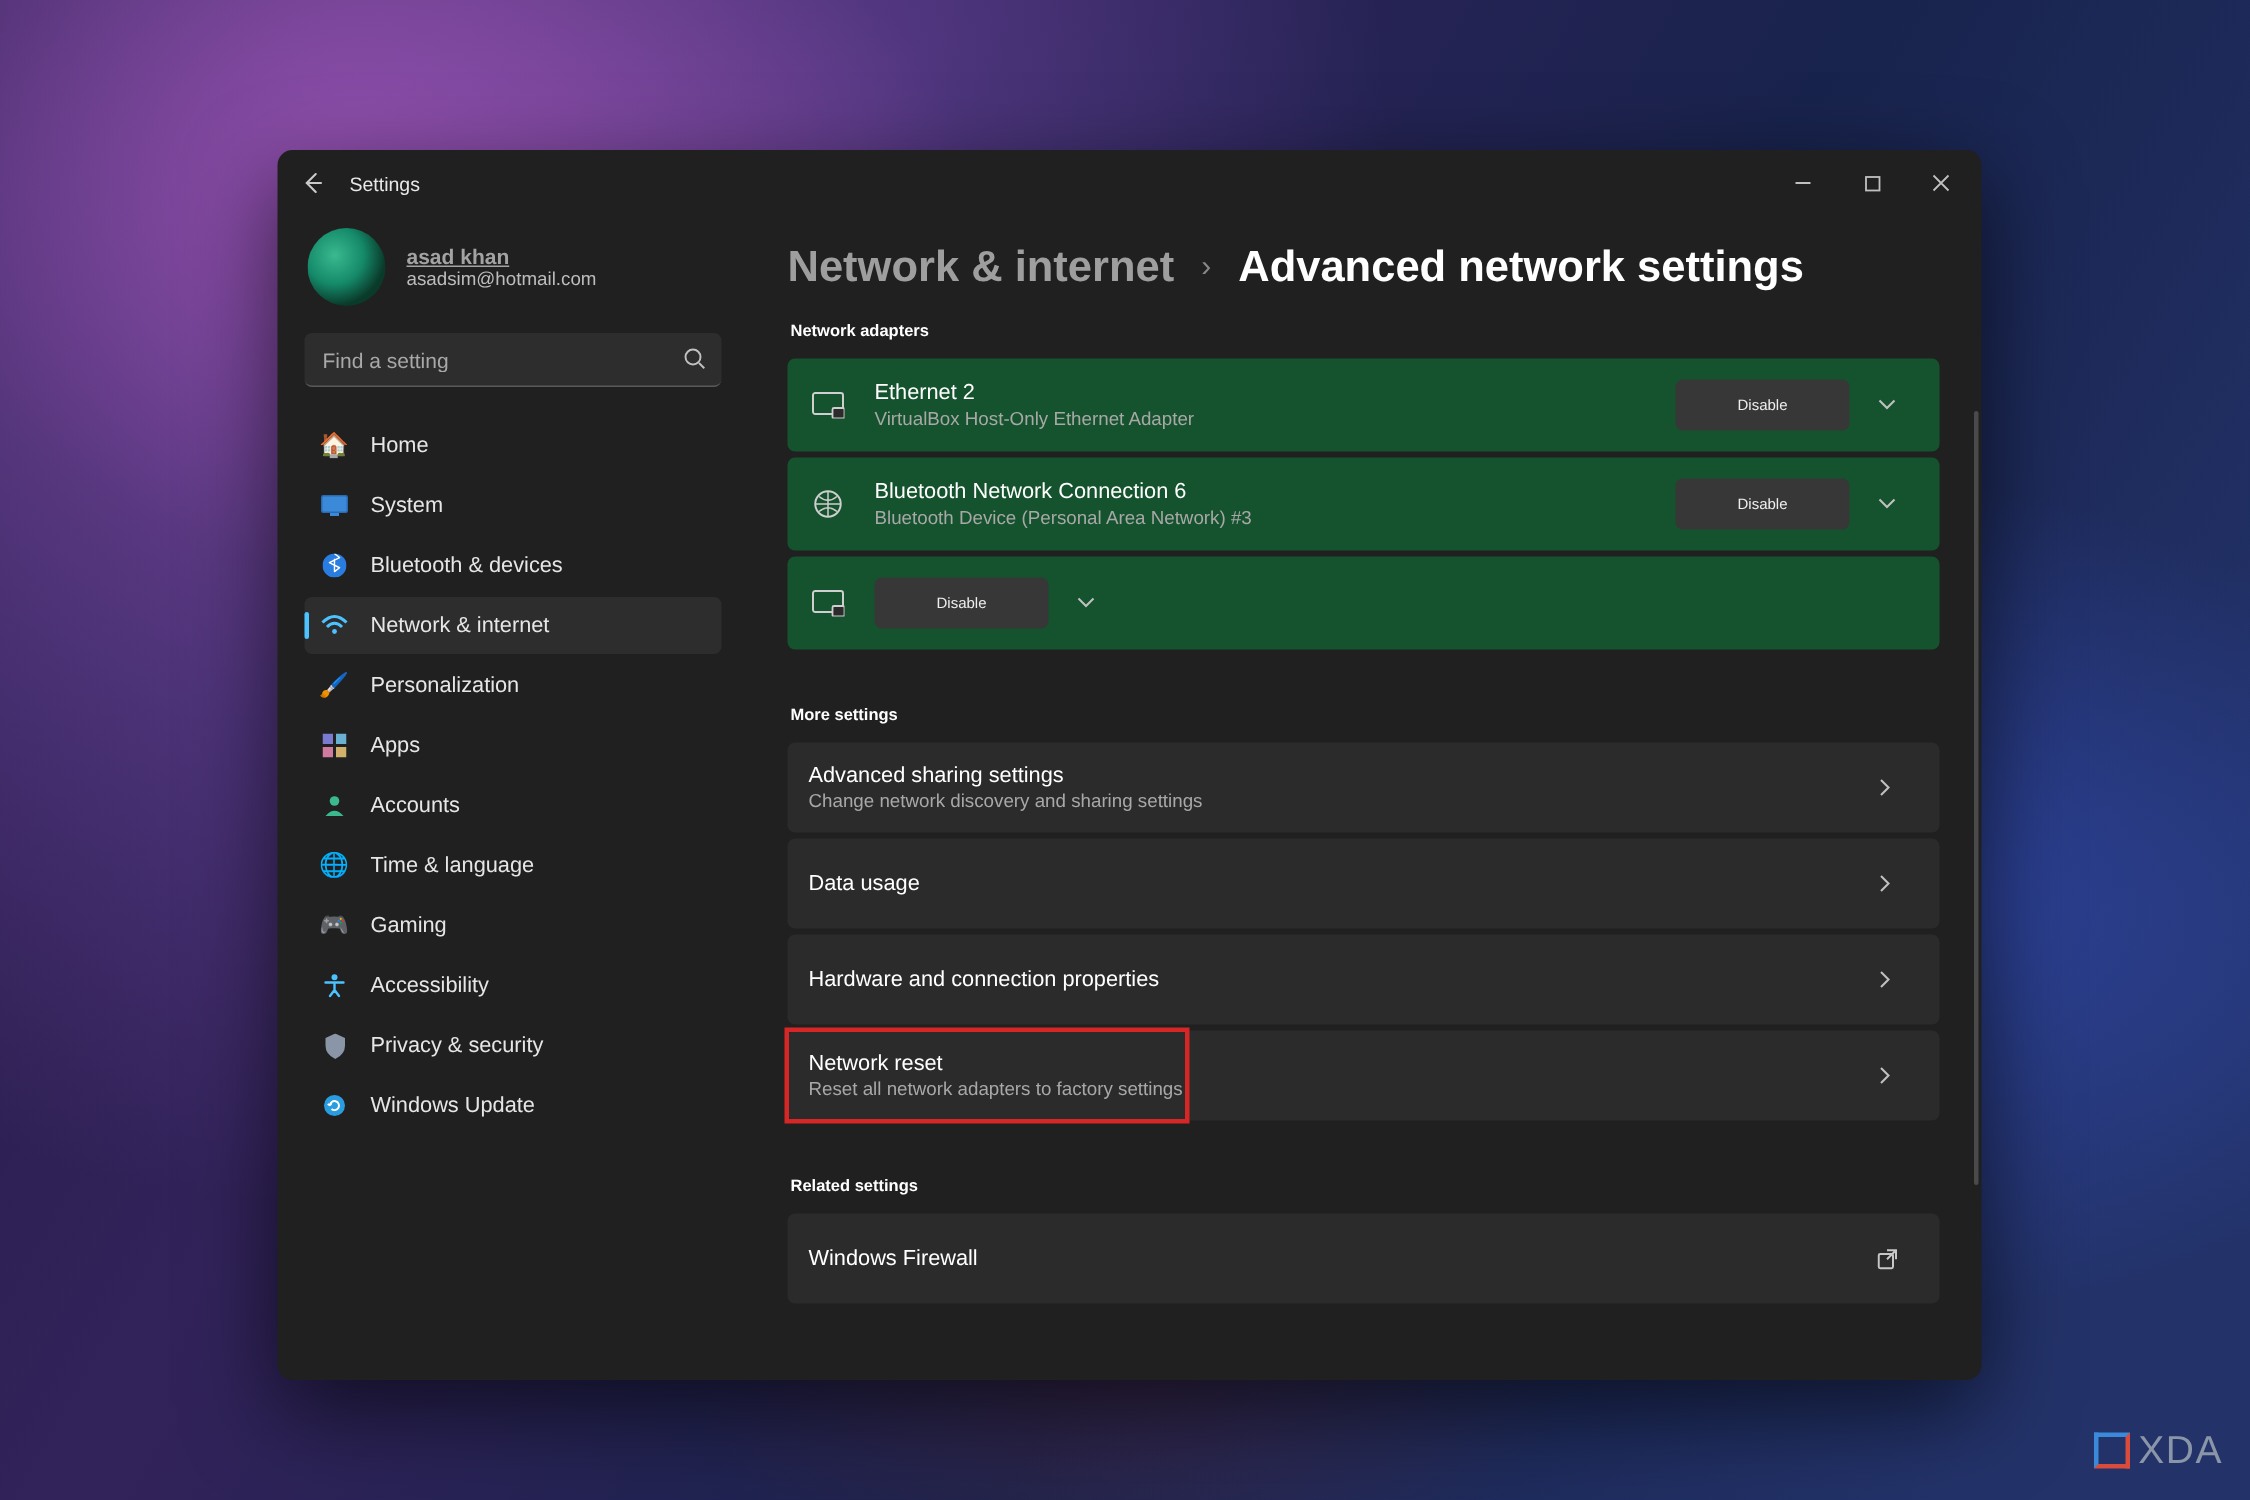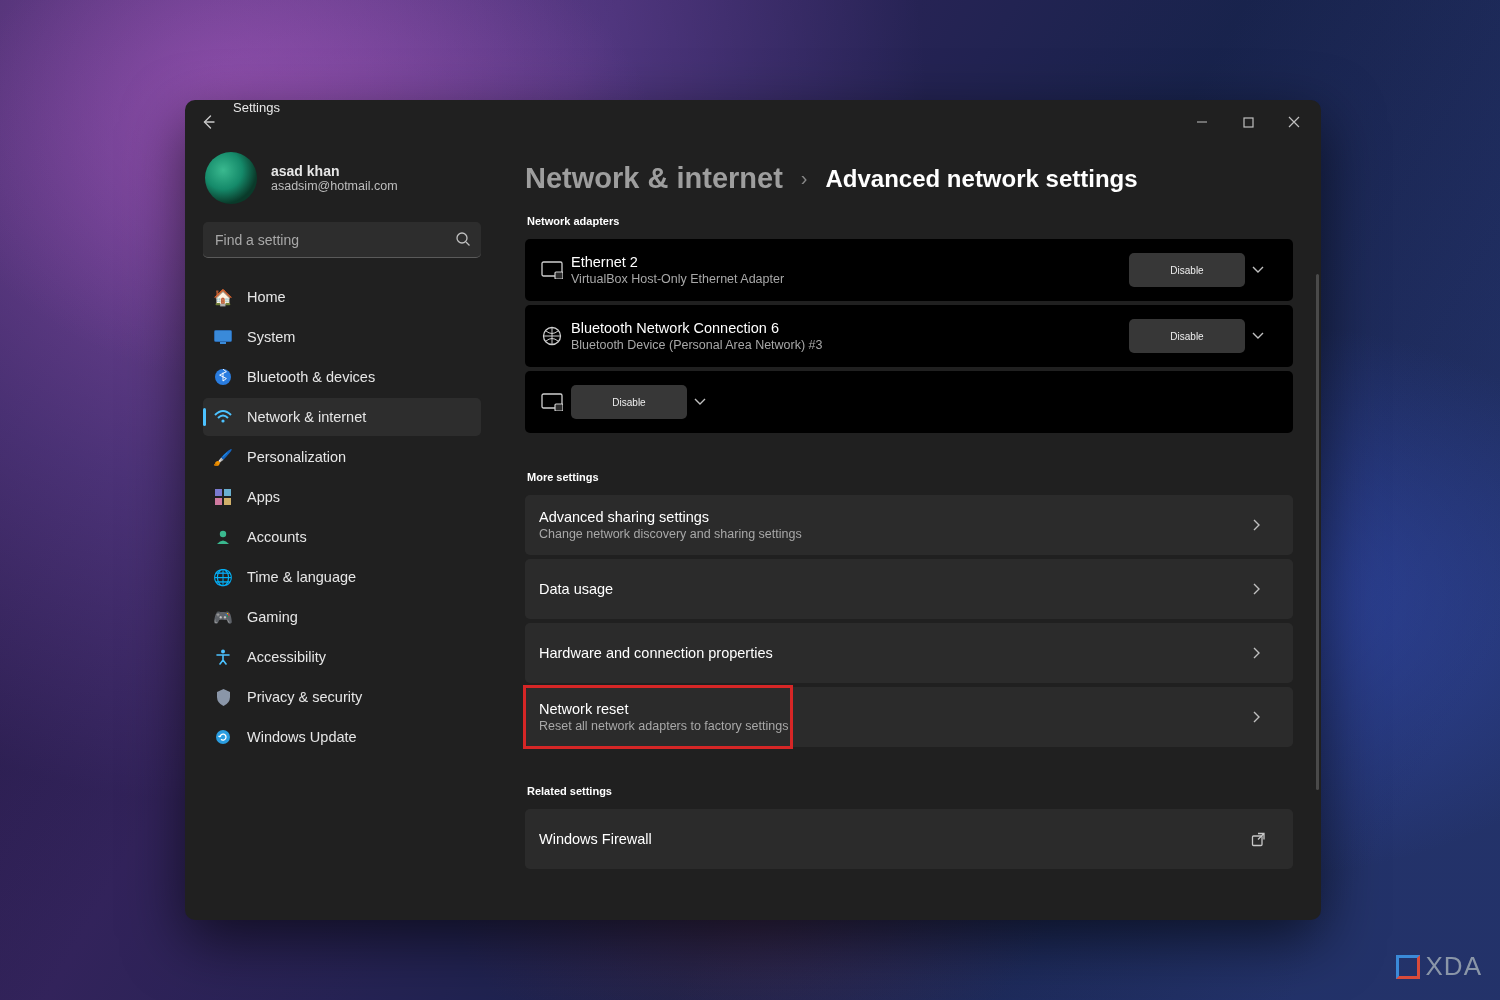--- a/index.html
+++ b/index.html
@@ -14,31 +14,31 @@
     radial-gradient(ellipse 600px 400px at 20% 15%, rgba(180,90,200,0.4), transparent 60%),
     radial-gradient(ellipse 700px 500px at 85% 60%, rgba(60,90,220,0.45), transparent 55%),
     radial-gradient(ellipse 500px 300px at 50% 90%, rgba(120,40,60,0.3), transparent 60%);
   }
   .window {
     position: absolute; left: 185px; top: 100px; width: 1136px; height: 820px;
     background: #202020; border-radius: 10px; overflow: hidden;
     box-shadow: 0 20px 60px rgba(0,0,0,0.6);
     display: flex; flex-direction: column;
   }
-  .titlebar { height: 44px; display:flex; align-items:flex-start; padding:0 4px; }
+  .titlebar { height: 44px; display:flex; align-items:center; padding:0 4px; }
   .back-btn { width:40px; height:44px; display:flex; align-items:center; justify-content:center; color:#c9c9c9; cursor:pointer; }
   .title { color:#e8e8e8; font-size:13px; margin-left:4px; }
   .winctrl { margin-left:auto; display:flex; }
   .wc { width:46px; height:44px; display:flex; align-items:center; justify-content:center; color:#c0c0c0; cursor:pointer; }
   .body { flex:1; display:flex; overflow:hidden; }
   .sidebar { width:310px; padding:0 14px 0 18px; display:flex; flex-direction:column; }
   .profile { display:flex; align-items:center; gap:14px; margin:8px 0 18px 2px; }
   .avatar { width:52px; height:52px; border-radius:50%; background: radial-gradient(circle at 35% 35%, #3ab98f, #158a6a 40%, #0a3a2a 70%), #0a3a2a; flex:none; }
   .avatar::after{content:"";}
-  .pname { color:#e5e5e5; font-size:14px; font-weight:600; }
+  .pname { color:#a3a3a3; font-size:14px; font-weight:600;text-decoration:underline; }
   .pemail{ color:#bdbdbd; font-size:12.5px; }
   .search { position:relative; margin-bottom:20px; }
   .search input{
     width:100%; height:36px; background:#2d2d2d; border:none; border-bottom:1px solid #5a5a5a;
     border-radius:5px; padding:0 36px 0 12px; color:#d0d0d0; font-size:14px;
   }
   .search input::placeholder{color:#a8a8a8;}
   .search .sicon{ position:absolute; right:10px; top:9px; color:#c0c0c0; }
   .nav { display:flex; flex-direction:column; gap:2px; }
   .nav-item{
@@ -50,25 +50,25 @@
     content:""; position:absolute; left:0; top:10px; bottom:10px; width:3px;
     background:#4cc2ff; border-radius:2px;
   }
   .nav-item .icon{ width:20px; height:20px; display:flex; align-items:center; justify-content:center; flex:none; font-size:16px;}
   .main { flex:1; padding:18px 28px 0 30px; overflow-y:auto; position:relative; }
   .main::-webkit-scrollbar{width:4px;} .main::-webkit-scrollbar-thumb{background:#555;border-radius:2px;}
   .scrolltrack{position:absolute; right:2px; top:130px; bottom:130px; width:3px; background:#4a4a4a; border-radius:2px;}
   .breadcrumb{ display:flex; align-items:center; gap:18px; margin-bottom:20px; }
   .bc-parent{ color:#9e9e9e; font-size:29px; font-weight:600; cursor:pointer;}
   .bc-sep{ color:#888; font-size:20px; }
-  .bc-current{ color:#fff; font-size:24px; font-weight:600; }
+  .bc-current{ color:#fff; font-size:29px; font-weight:600; }
   .section-title{ color:#fff; font-size:11px; font-weight:600; margin:8px 0 12px 2px;}
   .card{
-    background:#000000; border-radius:5px; margin-bottom:4px;
-    display:flex; align-items:center; padding:12px 14px; gap:6px; min-height:62px;
+    background:#14532d; border-radius:5px; margin-bottom:4px;
+    display:flex; align-items:center; padding:12px 14px; gap:18px; min-height:62px;
   }
   .card + .card { margin-top:4px; }
   .adapter-icon{ width:26px; display:flex; justify-content:center; color:#cfcfcf; flex:none;}
   .card-body{ flex:1; }
   .card-title{ color:#fff; font-size:14.5px; }
   .card-sub{ color:#a8a8a8; font-size:12.5px; margin-top:2px;}
   .disable-btn{
     background:#373737; color:#eee; border:none; border-radius:5px;
     width:116px; height:34px; font-size:10px; cursor:pointer;
   }

